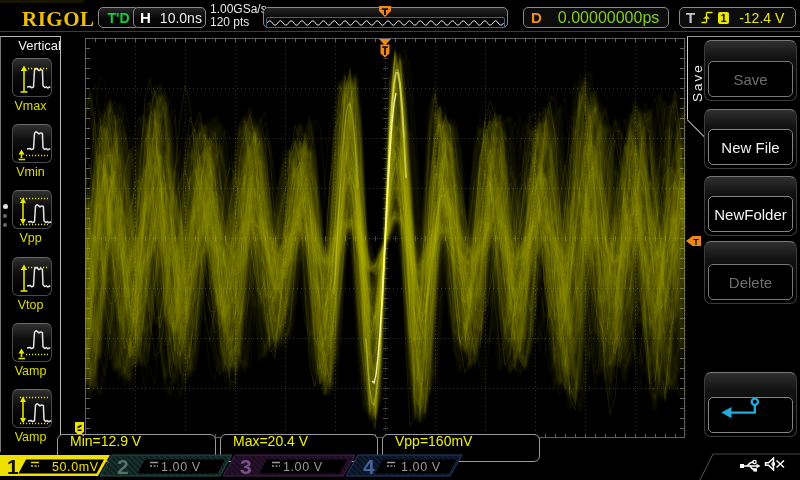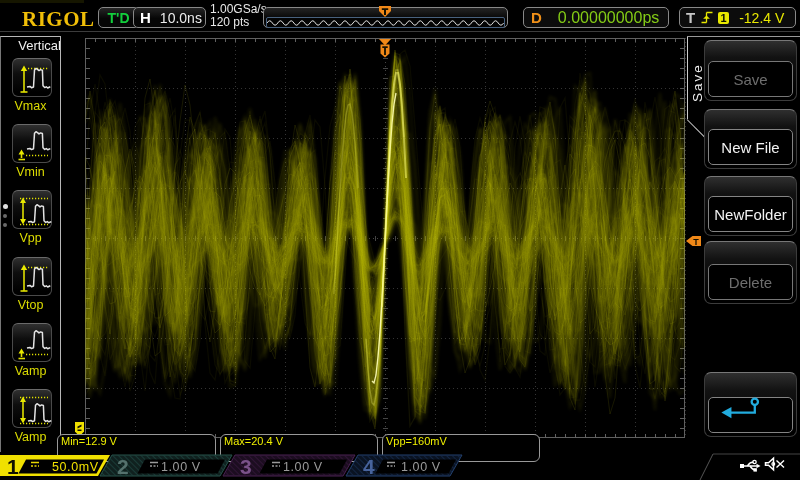--- a/index.html
+++ b/index.html
@@ -31,21 +31,21 @@
 .lbtn .yf{fill:#e8e800}
 .lbtn .yd{fill:none;stroke:#e0e000;stroke-width:1.4;stroke-dasharray:1.2 1.8}
 .dot{position:absolute;left:3px;width:4px;height:4px;border-radius:50%;background:#6a6a6a}
 .rtab-line{position:absolute;left:687px;top:36px;width:1px;height:83px;background:#ccc}
 .rtab-top{position:absolute;left:687px;top:36px;width:113px;height:1px;background:#999}
 .rtab-diag{position:absolute;left:687px;top:118.5px;width:25.5px;height:1px;background:#ccc;transform:rotate(45deg);transform-origin:left center}
 .rbtn{position:absolute;left:704px;width:93px;border-radius:7px;background:linear-gradient(#2f2f2f,#121212 28%,#000 92%);border:1px solid #3c3c3c;border-top-color:#777}
 .rbi{position:absolute;left:3px;right:3px;bottom:3px;height:36px;background:#000;border:1px solid #848484;border-radius:5px;color:#f2f2f2;font-size:15px;display:flex;align-items:center;justify-content:center}
 .rbi.dis{color:#6e6e6e;border-color:#777}
 .rbi.icn{padding:0}
-.meas{position:absolute;top:434px;height:28px;background:#000;border:1px solid #999;border-radius:6px;color:#f0f000;font-size:11px;line-height:12.5px;padding-left:3px}
+.meas{position:absolute;top:434px;height:28px;background:#000;border:1px solid #999;border-radius:6px;color:#f0f000;font-size:14px;line-height:12.5px;padding-left:12px}
 .bbar{position:absolute;left:0;top:451px}
 .topstrip{position:absolute;left:0;top:0;width:84px;height:3px;background:#161600}
 </style></head>
 <body>
 <svg class="scr" width="800" height="480" viewBox="0 0 800 480">
 <g stroke="#343434" stroke-width="1" stroke-dasharray="1 3">
       <line x1="135.5" y1="38" x2="135.5" y2="438"></line>
       <line x1="185.5" y1="38" x2="185.5" y2="438"></line>
       <line x1="235.5" y1="38" x2="235.5" y2="438"></line>
       <line x1="285.5" y1="38" x2="285.5" y2="438"></line>

